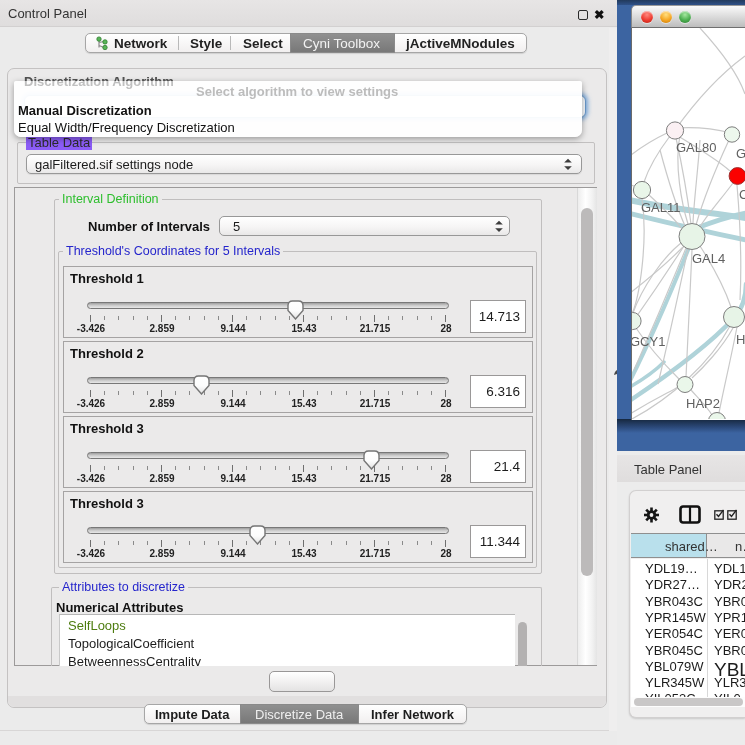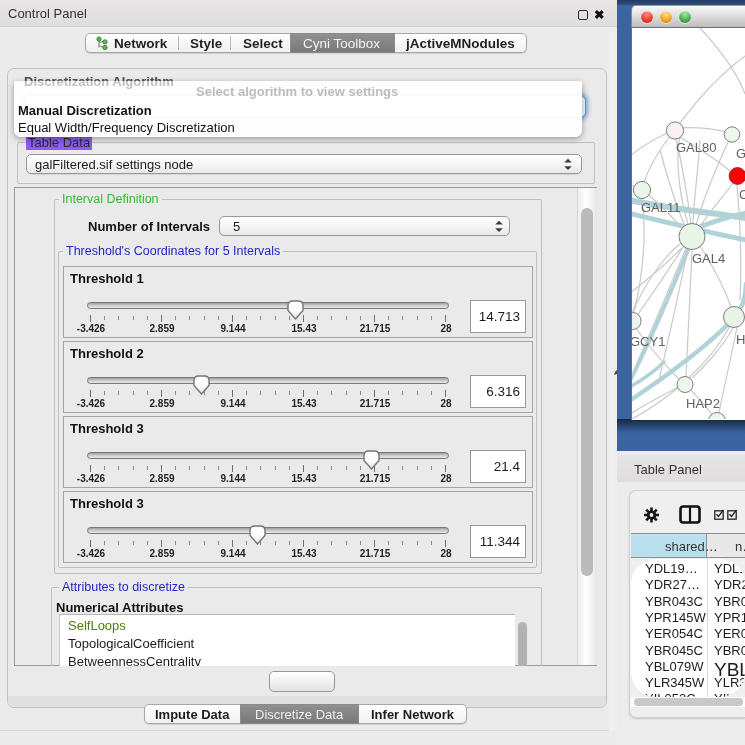--- a/index.html
+++ b/index.html
@@ -246,21 +246,21 @@
 <path d="M2.5 5.2 L4.5 7.4 L9.5 0.8" stroke="#222" stroke-width="1.4" fill="none"></path>
   </svg>
 <svg class="abs" style="left:727px;top:509px;" width="11" height="11" viewBox="0 0 11 11">
 <rect x="0.8" y="1.8" width="8.4" height="8.4" fill="none" stroke="#222" stroke-width="1.3"></rect>
 <path d="M2.5 5.2 L4.5 7.4 L9.5 0.8" stroke="#222" stroke-width="1.4" fill="none"></path>
   </svg>
 <div class="abs" style="left:631px;top:533px;width:114px;height:25px;background:#e9e8e8;border-top:1px solid #8f8f8f;border-bottom:1px solid #8f8f8f;"></div>
 <div class="abs" style="left:631px;top:534px;width:76px;height:23px;background:#b9e0ec;border-right:1px solid #8f8f8f;"></div>
 <div class="txt" style="left:652px;top:539px;font-size:13px;color:#333;margin-left:13px;">shared…</div>
 <div class="txt" style="left:735px;top:539px;font-size:13px;color:#333;">n…</div>
-<div class="abs" style="left:631px;top:559px;width:114px;height:138px;background:#fff;overflow:hidden;border-radius:25px;">
+<div class="abs" style="left:631px;top:559px;width:114px;height:138px;background:#fff;overflow:hidden;">
 <div style="position:absolute;left:14px;top:2px;font-size:13px;color:#1c1c1c;white-space:nowrap;">YDL19…</div>
 <div style="position:absolute;left:83px;top:2px;font-size:13px;color:#1c1c1c;white-space:nowrap;">YDL1</div>
 <div style="position:absolute;left:14px;top:18.3px;font-size:13px;color:#1c1c1c;white-space:nowrap;">YDR27…</div>
 <div style="position:absolute;left:83px;top:18.3px;font-size:13px;color:#1c1c1c;white-space:nowrap;">YDR2</div>
 <div style="position:absolute;left:14px;top:34.6px;font-size:13px;color:#1c1c1c;white-space:nowrap;">YBR043C</div>
 <div style="position:absolute;left:83px;top:34.6px;font-size:13px;color:#1c1c1c;white-space:nowrap;">YBR0</div>
 <div style="position:absolute;left:14px;top:50.900000000000006px;font-size:13px;color:#1c1c1c;white-space:nowrap;">YPR145W</div>
 <div style="position:absolute;left:83px;top:50.900000000000006px;font-size:13px;color:#1c1c1c;white-space:nowrap;">YPR1</div>
 <div style="position:absolute;left:14px;top:67.2px;font-size:13px;color:#1c1c1c;white-space:nowrap;">YER054C</div>
 <div style="position:absolute;left:83px;top:67.2px;font-size:13px;color:#1c1c1c;white-space:nowrap;">YER0</div>

